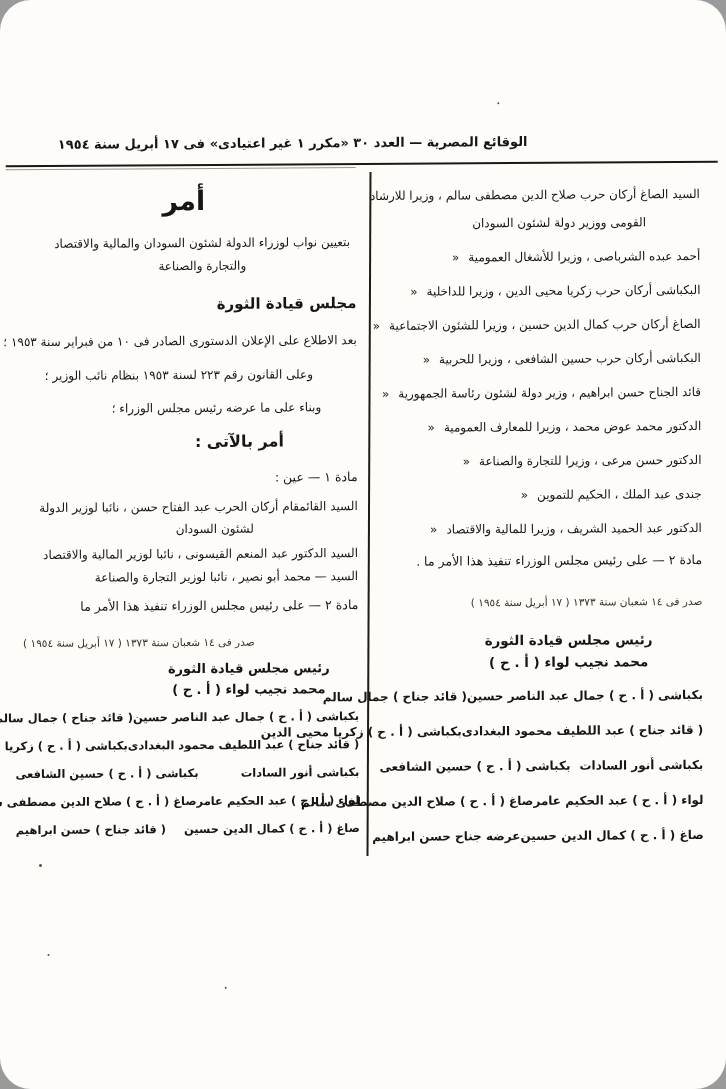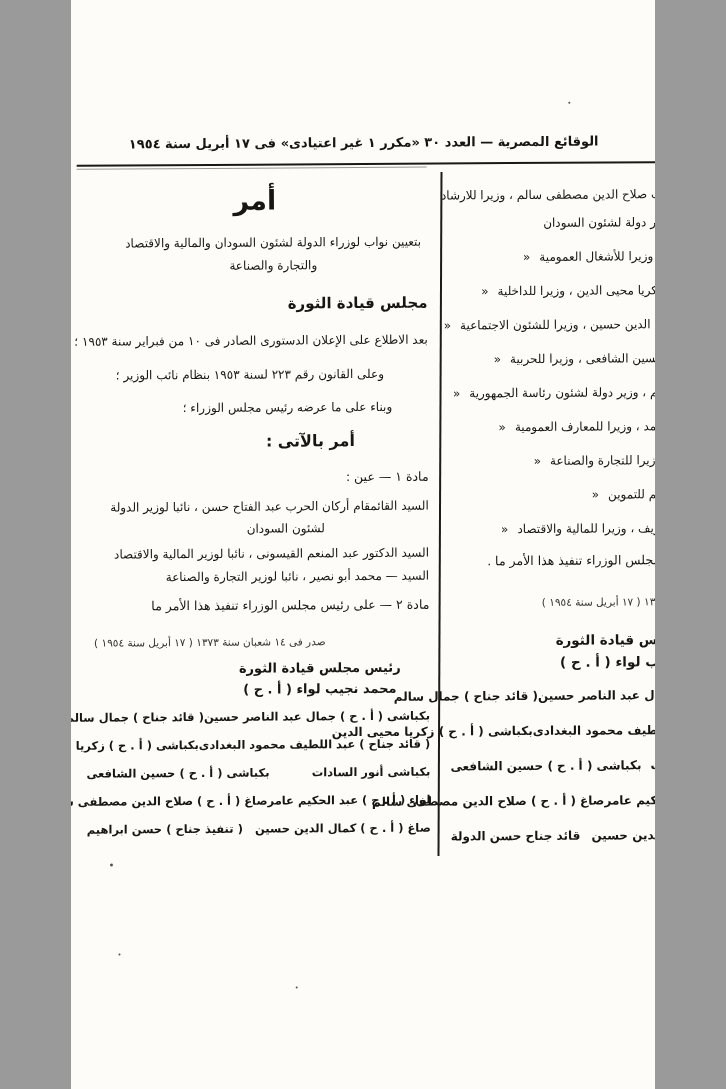--- a/index.html
+++ b/index.html
@@ -1,20 +1,21 @@
 <!DOCTYPE html>
 <html lang="ar" dir="rtl"><head>
 <meta charset="utf-8">
 <style>
   html,body{margin:0;padding:0;background:#9a9a9a;}
   .page{
-    position:relative;width:584px;height:1089px;margin:0 auto;
+    position:relative;width:726px;height:1089px;margin:0 auto;
     background:#fdfcf9;overflow:hidden;
     font-family:"DejaVu Sans",sans-serif;color:#181512;
     direction:rtl;
+    border-radius:31px;
   }
   .skew{position:absolute;inset:0;transform:rotate(-0.35deg);}
   .masthead{
     position:absolute;top:135px;left:90px;width:440px;
     font-size:13px;font-weight:bold;text-align:center;white-space:nowrap;
     letter-spacing:0px;
   }
   .head-rule{position:absolute;top:163px;left:8px;width:712px;height:2px;background:#1b1814;}
   .head-rule2{position:absolute;top:167px;left:8px;width:350px;height:1px;background:#4a453e;opacity:.55;}
   .divider{position:absolute;left:368px;top:172px;width:2px;height:684px;background:#1f1b16;transform:rotate(0.25deg);}
@@ -95,21 +96,21 @@
       <div class="sigrow r-sigrow">
           <span>بكباشى أنور السادات</span>
           <span>بكباشى ( أ . ح ) حسين الشافعى</span>
         </div>
       <div class="sigrow r-sigrow">
           <span>لواء ( أ . ح ) عبد الحكيم عامر</span>
           <span>صاغ ( أ . ح ) صلاح الدين مصطفى سالم</span>
         </div>
       <div class="sigrow r-sigrow">
           <span>صاغ ( أ . ح ) كمال الدين حسين</span>
-          <span>قائد جناح حسن الدولة</span>
+          <span>عرضه جناح حسن ابراهيم</span>
         </div>
     </div>
 
     <div class="col col-left">
       <div class="ordertitle">أمر</div>
       <div class="subject">
         <div class="s1">بتعيين نواب لوزراء الدولة لشئون السودان والمالية والاقتصاد</div>
         <div class="s2">والتجارة والصناعة</div>
       </div>
       <div class="council">مجلس قيادة الثورة</div>
@@ -142,21 +143,21 @@
       <div class="sigrow l-sigrow">
           <span>بكباشى أنور السادات</span>
           <span>بكباشى ( أ . ح ) حسين الشافعى</span>
         </div>
       <div class="sigrow l-sigrow">
           <span>لواء ( أ . ح ) عبد الحكيم عامر</span>
           <span>صاغ ( أ . ح ) صلاح الدين مصطفى سالم</span>
         </div>
       <div class="sigrow l-sigrow">
           <span>صاغ ( أ . ح ) كمال الدين حسين</span>
-          <span>( تنفيذ جناح ) حسن ابراهيم</span>
+          <span>( قائد جناح ) حسن ابراهيم</span>
         </div>
     </div>
 
     <div class="speck" style="left:37px;top:862px;width:3px;height:3px;"></div>
     <div class="speck" style="left:45px;top:952px;width:2px;height:2px;"></div>
     <div class="speck" style="left:222px;top:986px;width:2px;height:2px;"></div>
     <div class="speck" style="left:500px;top:103px;width:2px;height:2px;"></div>
   </div>
 
   <div class="divider"></div>

